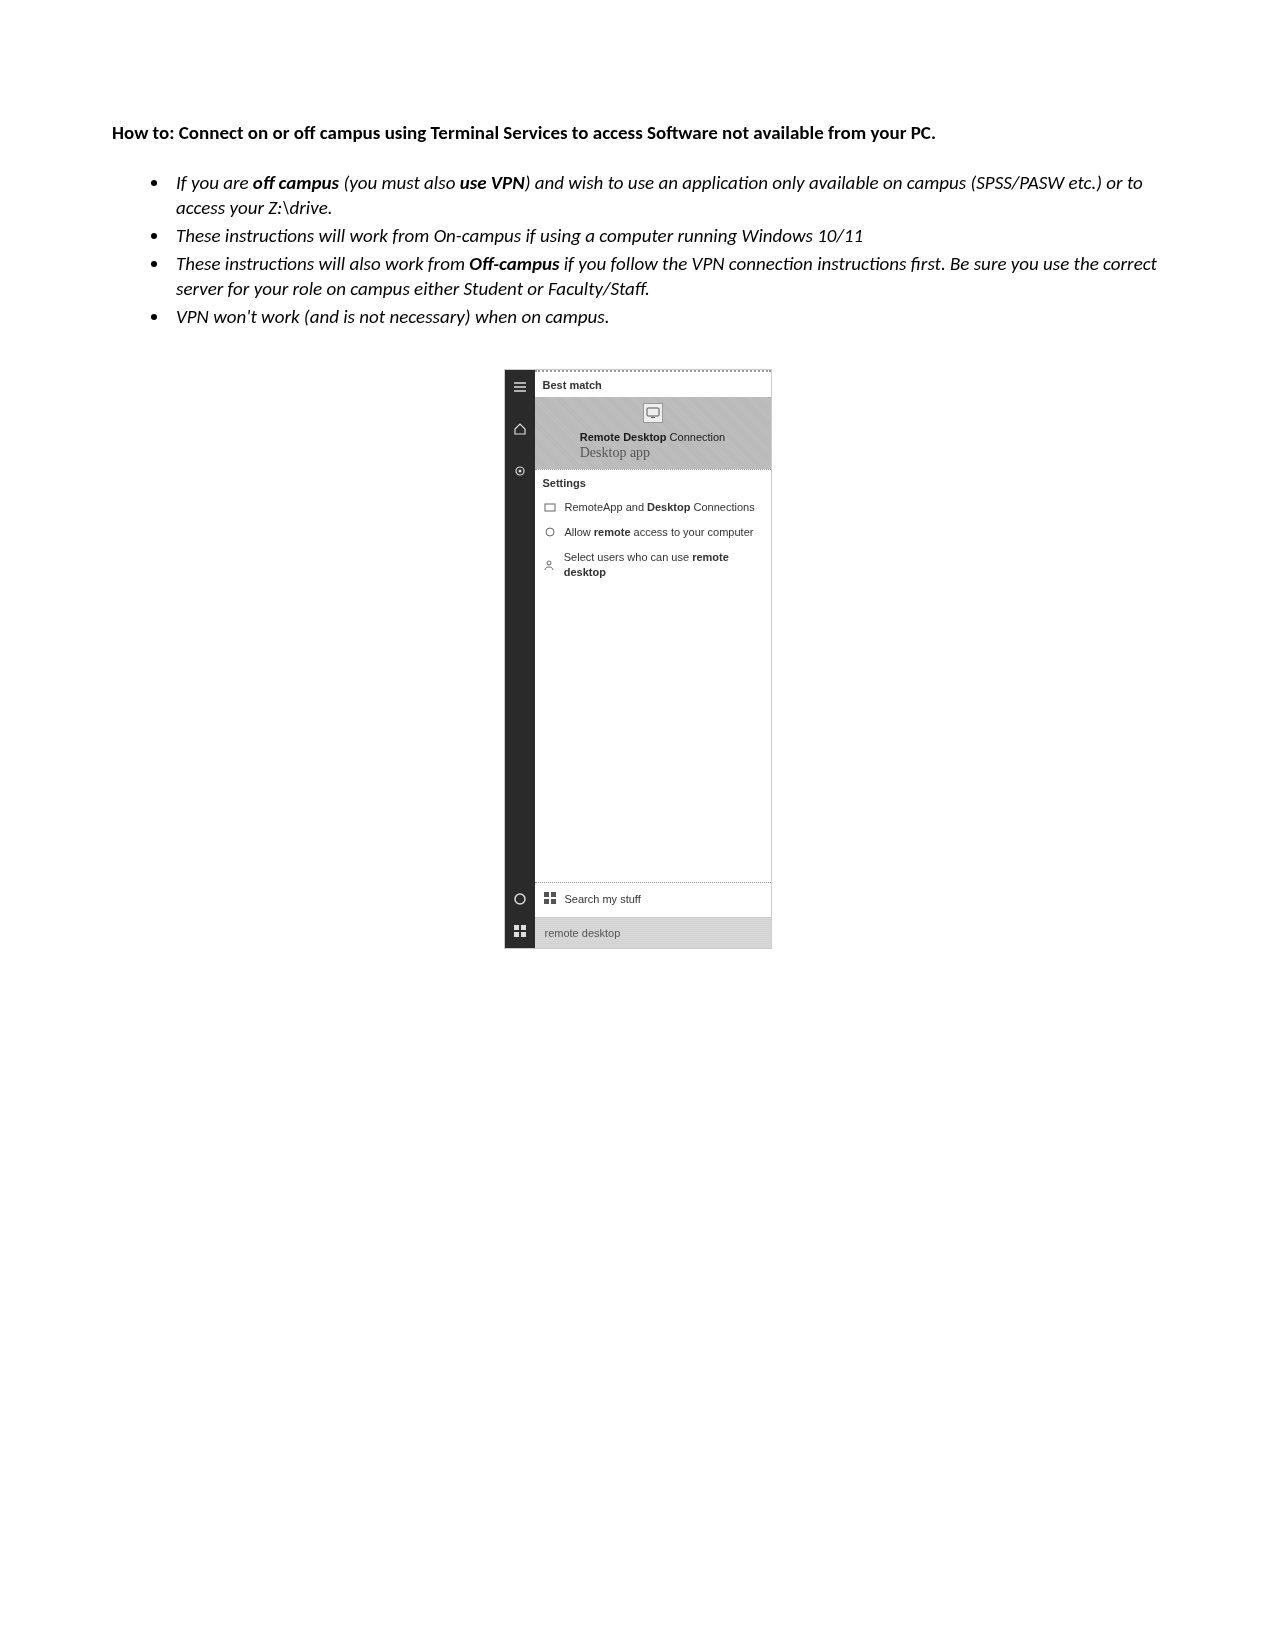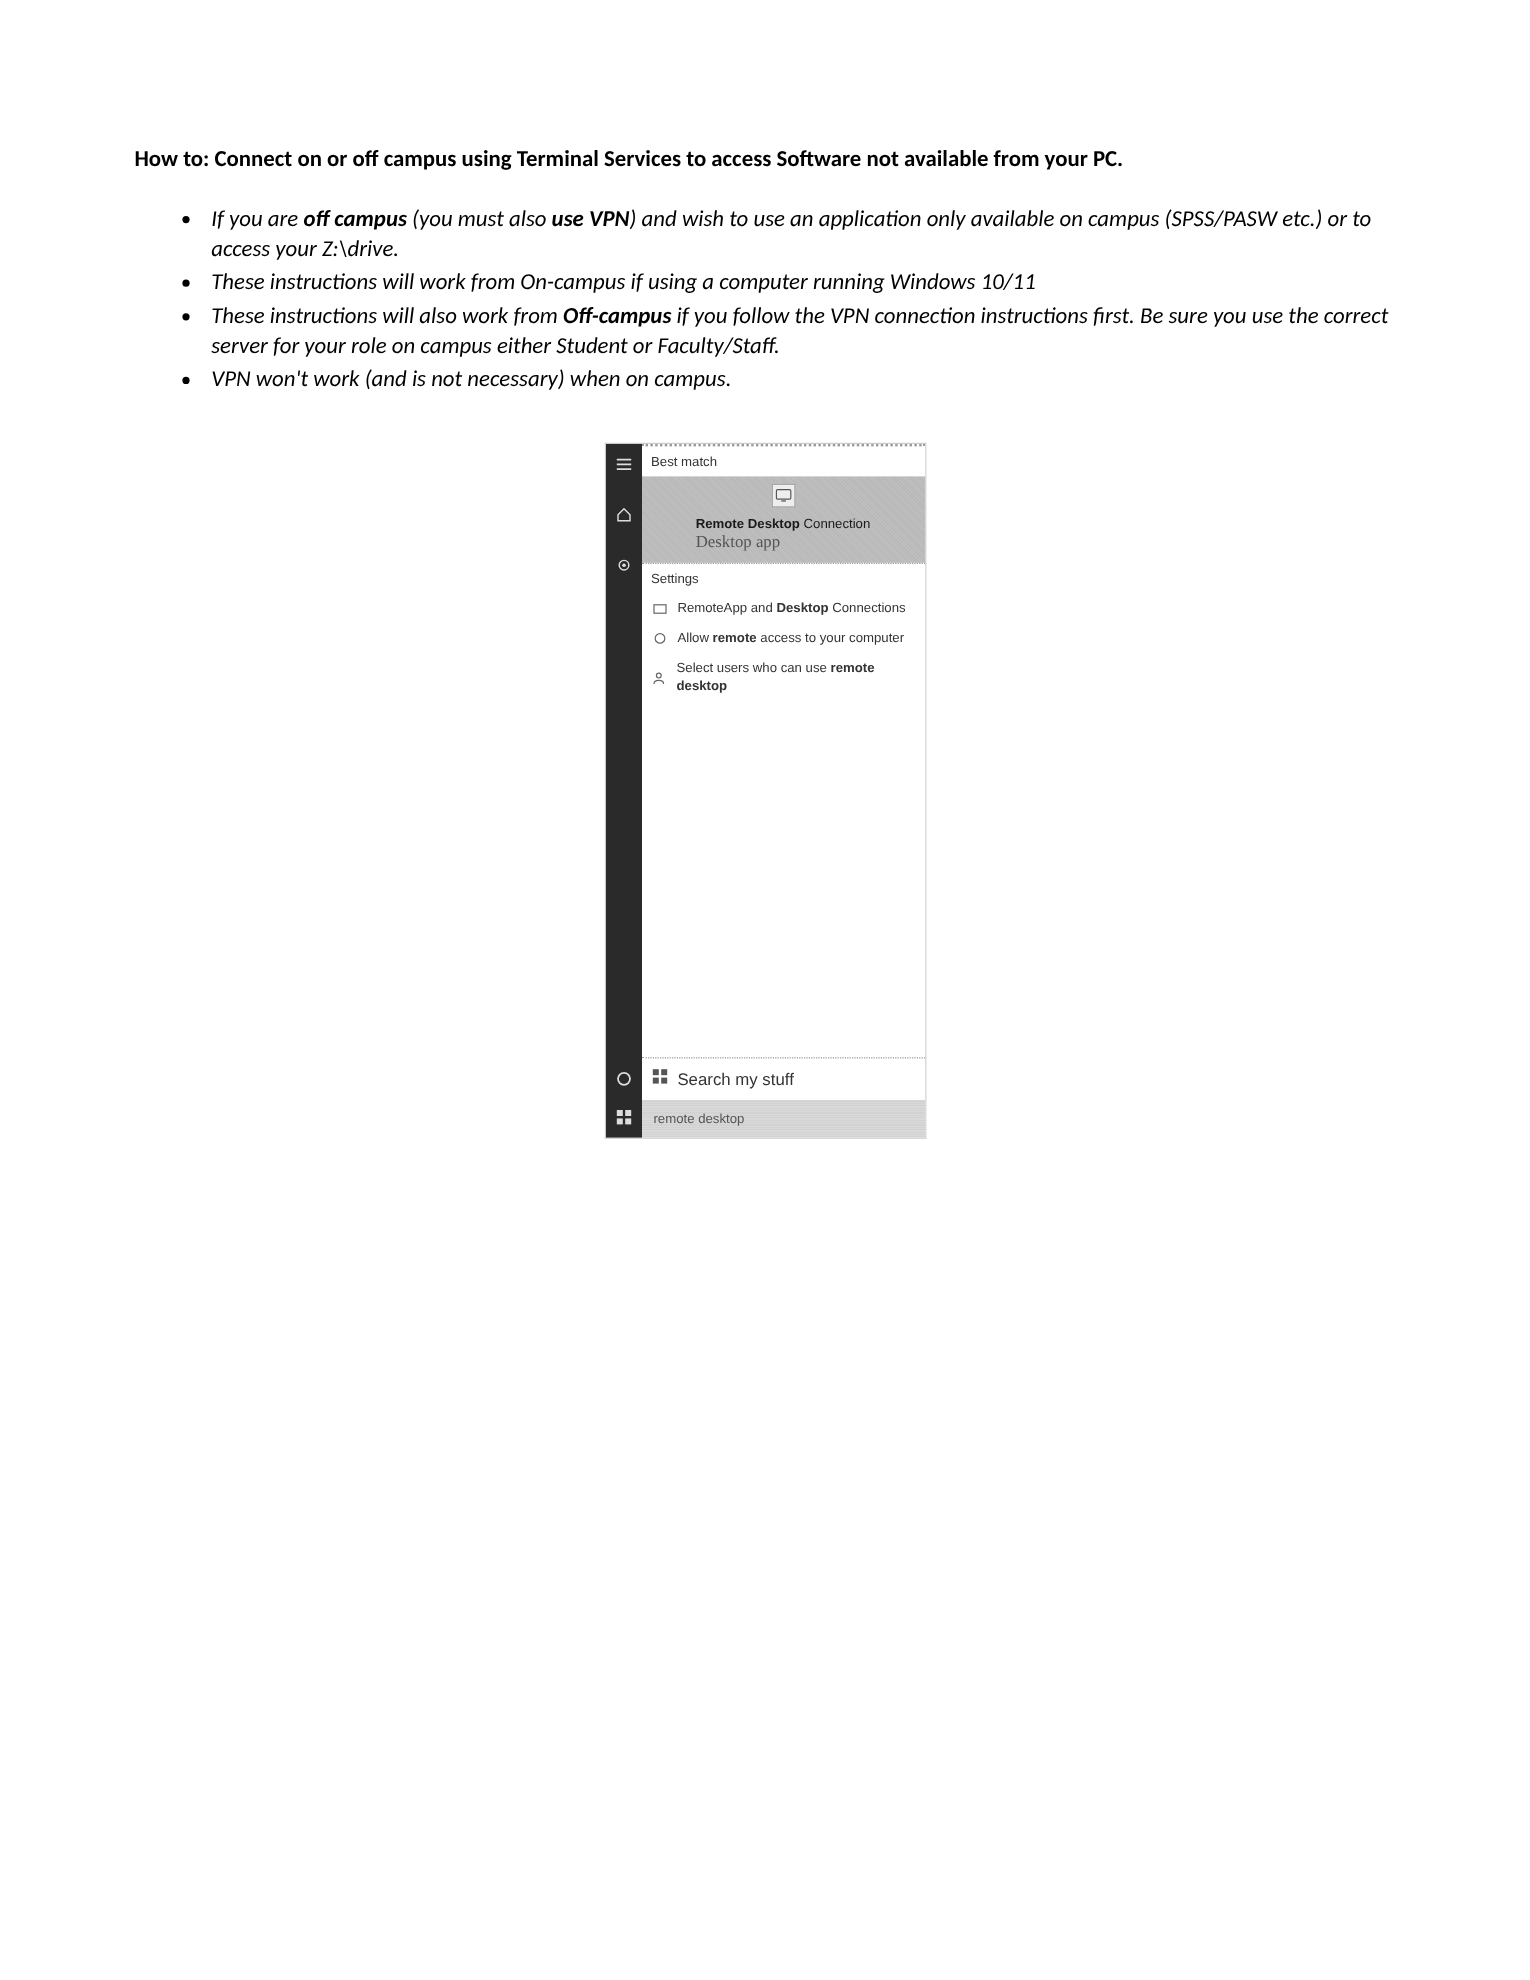--- a/index.html
+++ b/index.html
@@ -81,20 +81,21 @@
     background: #fff;
     display: flex;
     flex-direction: column;
     position: relative;
   }
   .sm-section-label {
     font-size: 11px;
     color: #333;
     padding: 6px 8px 4px 8px;
     border-top: 1px dotted #999;
+    font-weight: bold;
   }
   .sm-section-label.first { border-top: 2px dotted #999; }
   .sm-bestmatch {
     background: #b8b8b8;
     background-image: repeating-linear-gradient(45deg, rgba(255,255,255,0.1) 0 1px, transparent 1px 2px);
     padding: 6px 8px 8px 8px;
     display: flex;
     align-items: center;
     gap: 8px;
     flex-direction: column;
@@ -112,21 +113,21 @@
     padding: 5px 8px;
     font-size: 11px;
     color:#333;
   }
   .sm-item .ic { width:14px; height:14px; display:flex; align-items:center; justify-content:center; }
   .sm-flex-spacer { flex:1; }
   .sm-searchmystuff {
     border-top: 1px dotted #999;
     padding: 8px 8px;
     display:flex; align-items:center; gap:8px;
-    font-size:14px; color:#333;
+    font-size:11px; color:#333;
   }
   .sm-searchbar {
     background:#d9d9d9;
     background-image: repeating-linear-gradient(0deg, rgba(0,0,0,0.03) 0 1px, transparent 1px 2px);
     padding: 8px 8px;
     font-size:11px;
     color:#555;
     border-top:1px solid #ccc;
   }
   .sm-searchbar input {

